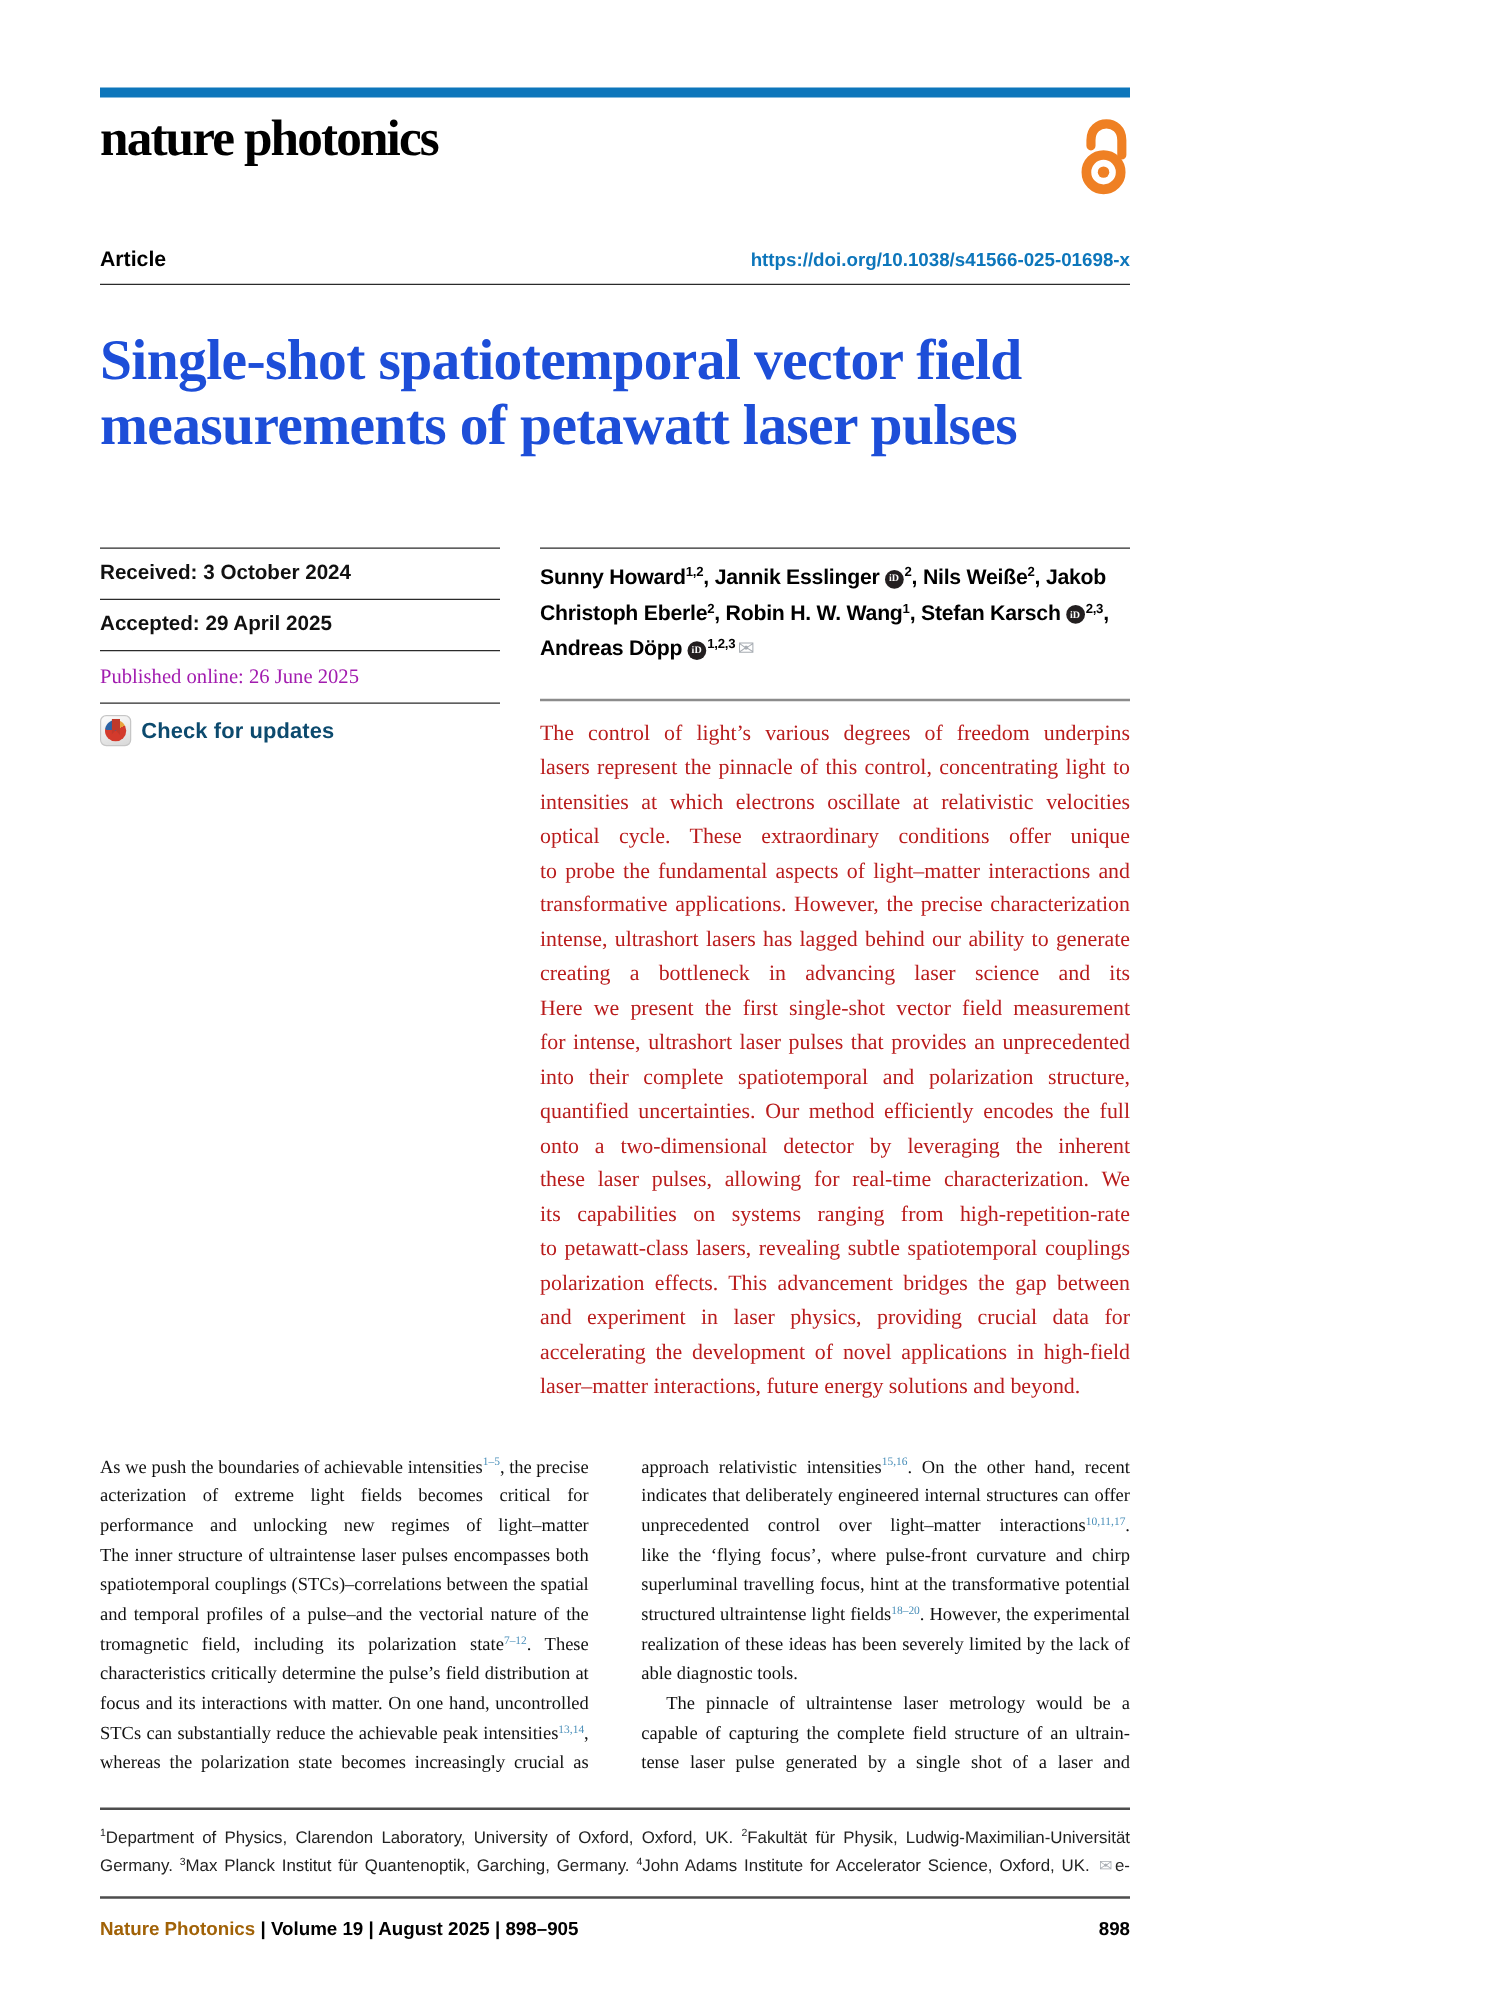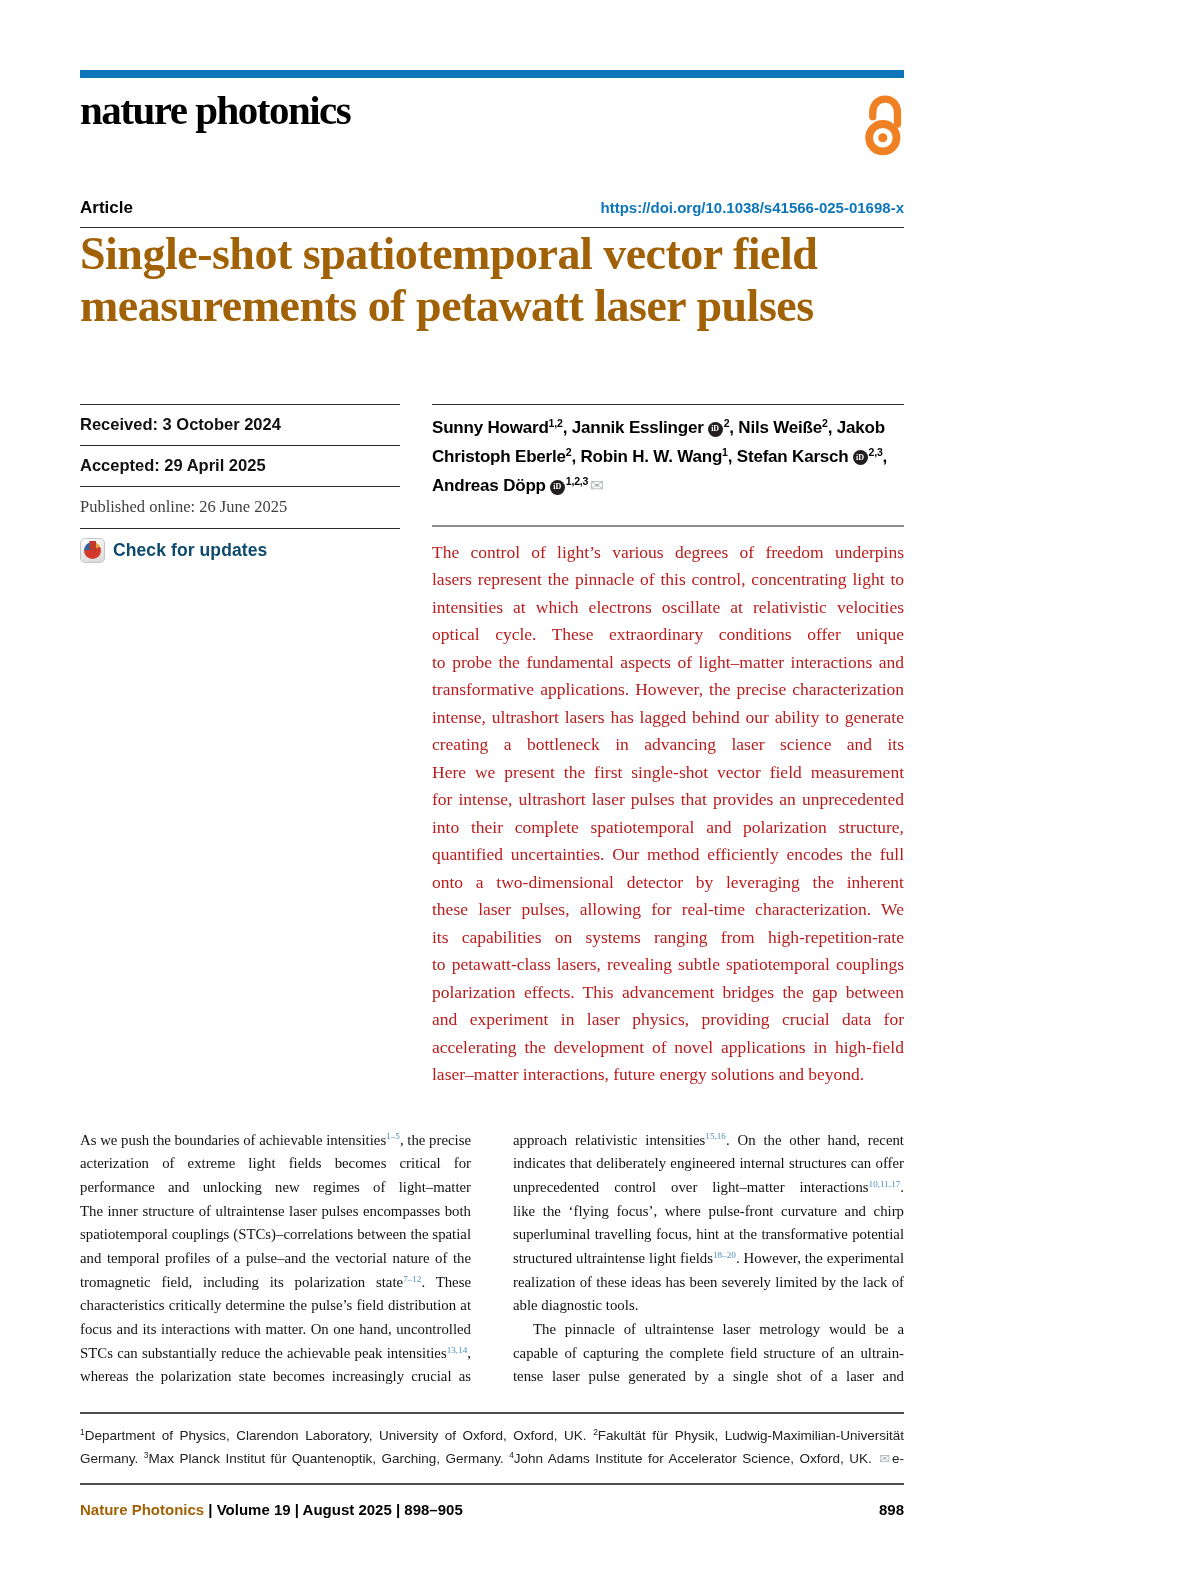--- a/index.html
+++ b/index.html
@@ -9,28 +9,28 @@
     background:#ffffff; padding:70px 80px 30px 80px;
     font-family:"Liberation Sans", sans-serif; color:#1a1a1a;
   }
   .accent-bar { height:8px; background:#0d76bb; }
   .masthead { display:flex; justify-content:space-between; align-items:flex-start; margin-top:10px; height:76px; }
   .journal-logo { font-family:"Liberation Serif", serif; font-weight:700; font-size:41px; letter-spacing:-1.5px; color:#000; line-height:1.1; }
   .oa-icon { margin-top:4px; }
   .article-row { display:flex; justify-content:space-between; align-items:baseline; margin-top:34px; padding-bottom:9px; border-bottom:1px solid #2b2b2b; }
   .article-label { font-size:17px; font-weight:700; color:#000; }
   .doi-link { font-size:15px; font-weight:700; color:#0d76bb; text-decoration:none; }
-  .title { margin-top:0; font-family:"Liberation Serif", serif; font-weight:700; font-size:46px; letter-spacing:-0.5px; color:#a16207; }
+  .title { margin-top:34px; font-family:"Liberation Serif", serif; font-weight:700; font-size:46px; letter-spacing:-0.5px; color:#1d4ed8; }
   .title .line { height:52px; line-height:52px; overflow:hidden; }
   .info-grid { display:flex; margin-top:72px; }
   .info-left { width:320px; flex:0 0 320px; }
   .info-right { flex:1; margin-left:32px; min-width:0; }
   .info-cell { border-top:1px solid #2b2b2b; padding:10px 0 11px 0; }
   .date-bold { font-size:16.5px; font-weight:700; color:#111; }
-  .date-serif { font-family:"Liberation Serif", serif; font-size:16.5px; color:#404040; }
+  .date-serif { font-family:"Liberation Serif", serif; font-size:16.5px; color:#a21caf; }
   .check-row { display:flex; align-items:center; gap:8px; border-top:1px solid #2b2b2b; padding-top:9px; cursor:pointer; }
   .check-label { font-size:17.5px; color:#0c4a6e; font-weight:700; letter-spacing:0.1px; }
   .crossmark-icon { width:25px; height:25px; border-radius:5px; border:1px solid #c6c6c6;
     background:linear-gradient(160deg,#fdfdfd,#d8d8d8); display:flex; align-items:center; justify-content:center; position:relative; }
   .crossmark-circle { width:17px; height:17px; border-radius:50%; position:relative;
     background:conic-gradient(from 140deg,#d33a2c 0 38%,#2c63a5 38% 58%,#e8a33d 58% 78%,#d33a2c 78% 100%); }
   .crossmark-ribbon { position:absolute; left:50%; top:2px; transform:translateX(-50%); width:7px; height:13px; background:#c0392b;
     clip-path:polygon(0 0,100% 0,100% 100%,50% 70%,0 100%); }
   .authors { border-top:1px solid #2b2b2b; padding-top:9px; font-weight:700; font-size:17px; letter-spacing:-0.2px; color:#000; }
   .authors .line { height:28.5px; line-height:28.5px; overflow:hidden; }

